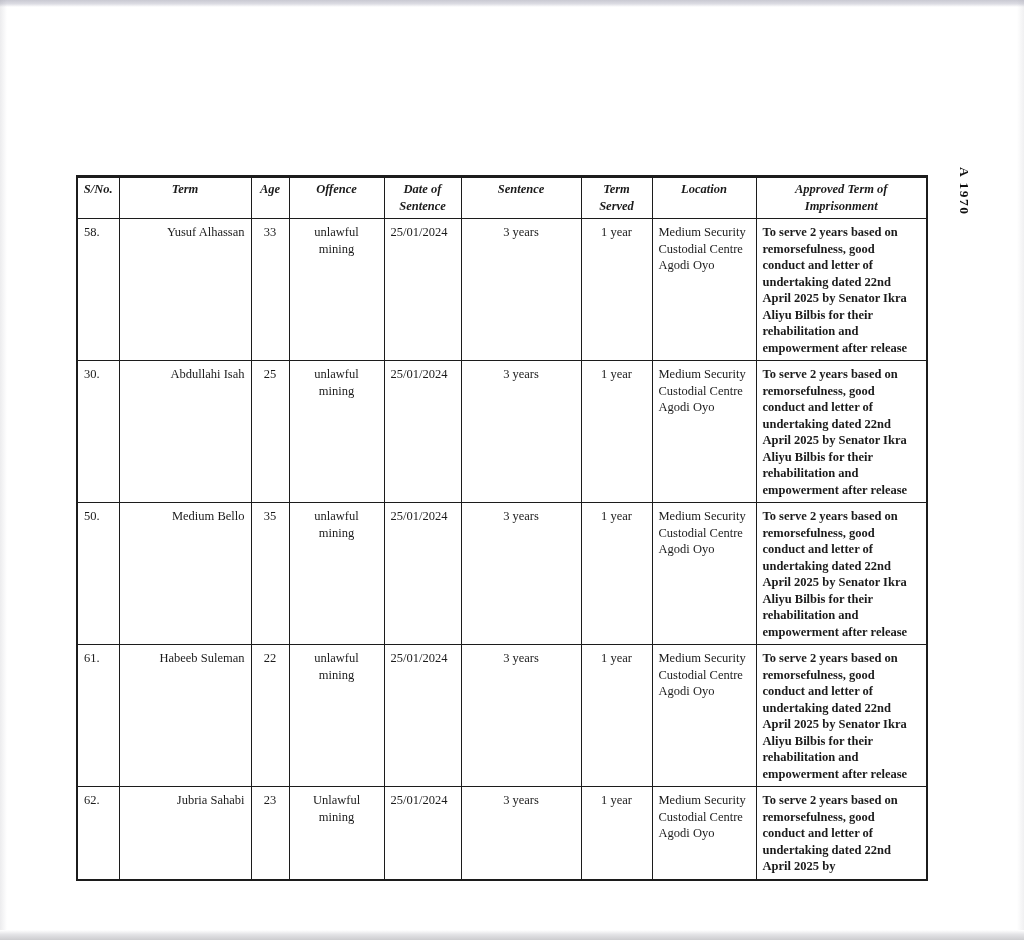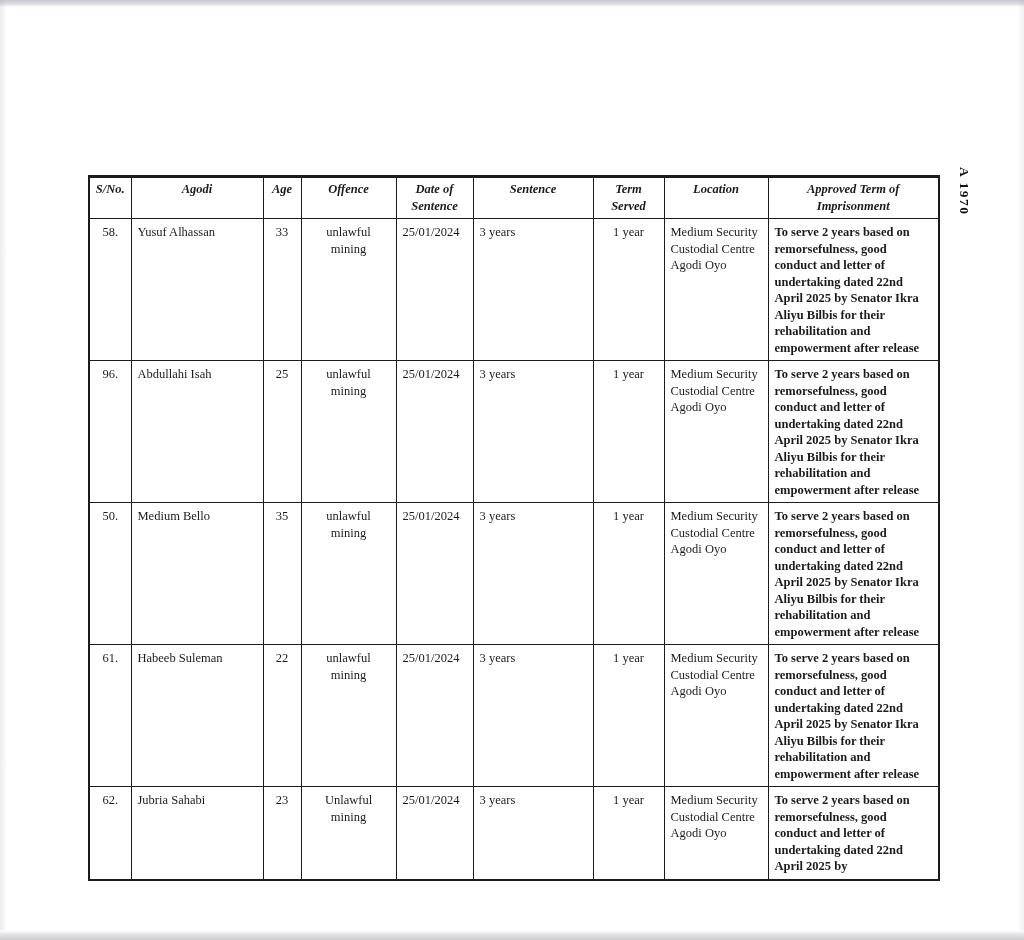--- a/index.html
+++ b/index.html
@@ -48,21 +48,21 @@
     font-weight: bold;
     font-size: 13.5px;
     letter-spacing: 1.5px;
     color: #111111;
     white-space: nowrap;
   }
 
   
   table.register {
     position: absolute;
-    left: 88px;
+    left: 76px;
     top: 175px;
     width: 850px;
     border-collapse: collapse;
     table-layout: fixed;
     border: 2px solid #1c1c1c;
     border-top-width: 3px;
   }
   table.register th,
   table.register td {
     border: 1.5px solid #1c1c1c;
@@ -79,26 +79,26 @@
     height: 38px;
   }
   table.register td {
     padding: 5px 6px 4px 6px;
   }
   tbody tr { height: 121px; }
   tbody tr:nth-child(2) { height: 120px; }
   tbody tr:nth-child(3) { height: 120px; }
   tbody tr:last-child  { height: 75px; padding-left: 32px;  }
 
-  td.c-sno  { text-align: center; padding-left: 2px; padding-right: 2px; }
-  td.c-name { text-align: left; padding-left: 9px; }
+  td.c-sno  { text-align: left; padding-left: 2px; padding-right: 2px; }
+  td.c-name { text-align: right; padding-left: 9px; }
   td.c-age  { text-align: center; padding-left: 2px; padding-right: 2px; }
   td.c-off  { text-align: center; padding-left: 8px; }
   td.c-date { text-align: left; padding-left: 4px; padding-right: 2px; white-space: nowrap; margin-left: 24px; }
-  td.c-sent { text-align: left; padding-left: 10px; }
+  td.c-sent { text-align: center; padding-left: 10px; }
   td.c-term { text-align: center; padding-left: 2px; padding-right: 2px; }
   td.c-loc  { text-align: left; padding-left: 4px; padding-right: 3px; }
   td.c-appr { text-align: left; padding-left: 6px; padding-right: 4px; font-weight: bold; }
 </style>
 </head>
 <body>
 
 <div class="page">
 
   <div class="edge-top"></div>
@@ -116,21 +116,21 @@
       <col style="width:95px">
       <col style="width:77px">
       <col style="width:120px">
       <col style="width:71px">
       <col style="width:104px">
       <col style="width:171px">
     </colgroup>
     <thead>
       <tr>
         <th>S/No.</th>
-        <th>Agodi</th>
+        <th>Term</th>
         <th>Age</th>
         <th>Offence</th>
         <th>Date of Sentence</th>
         <th>Sentence</th>
         <th>Term Served</th>
         <th>Location</th>
         <th>Approved Term of Imprisonment</th>
       </tr>
     </thead>
     <tbody>
@@ -140,21 +140,21 @@
       <td class="c-age">33</td>
       <td class="c-off">unlawful mining</td>
       <td class="c-date">25/01/2024</td>
       <td class="c-sent">3 years</td>
       <td class="c-term">1 year</td>
       <td class="c-loc">Medium Security Custodial Centre Agodi Oyo</td>
       <td class="c-appr">To serve 2 years based on remorsefulness, good conduct and letter of undertaking dated 22nd April 2025 by Senator Ikra Aliyu Bilbis for their rehabilitation and empowerment after release</td>
     </tr>
 
     <tr>
-      <td class="c-sno">96.</td>
+      <td class="c-sno">30.</td>
       <td class="c-name">Abdullahi Isah</td>
       <td class="c-age">25</td>
       <td class="c-off">unlawful mining</td>
       <td class="c-date">25/01/2024</td>
       <td class="c-sent">3 years</td>
       <td class="c-term">1 year</td>
       <td class="c-loc">Medium Security Custodial Centre Agodi Oyo</td>
       <td class="c-appr">To serve 2 years based on remorsefulness, good conduct and letter of undertaking dated 22nd April 2025 by Senator Ikra Aliyu Bilbis for their rehabilitation and empowerment after release</td>
     </tr>
 

